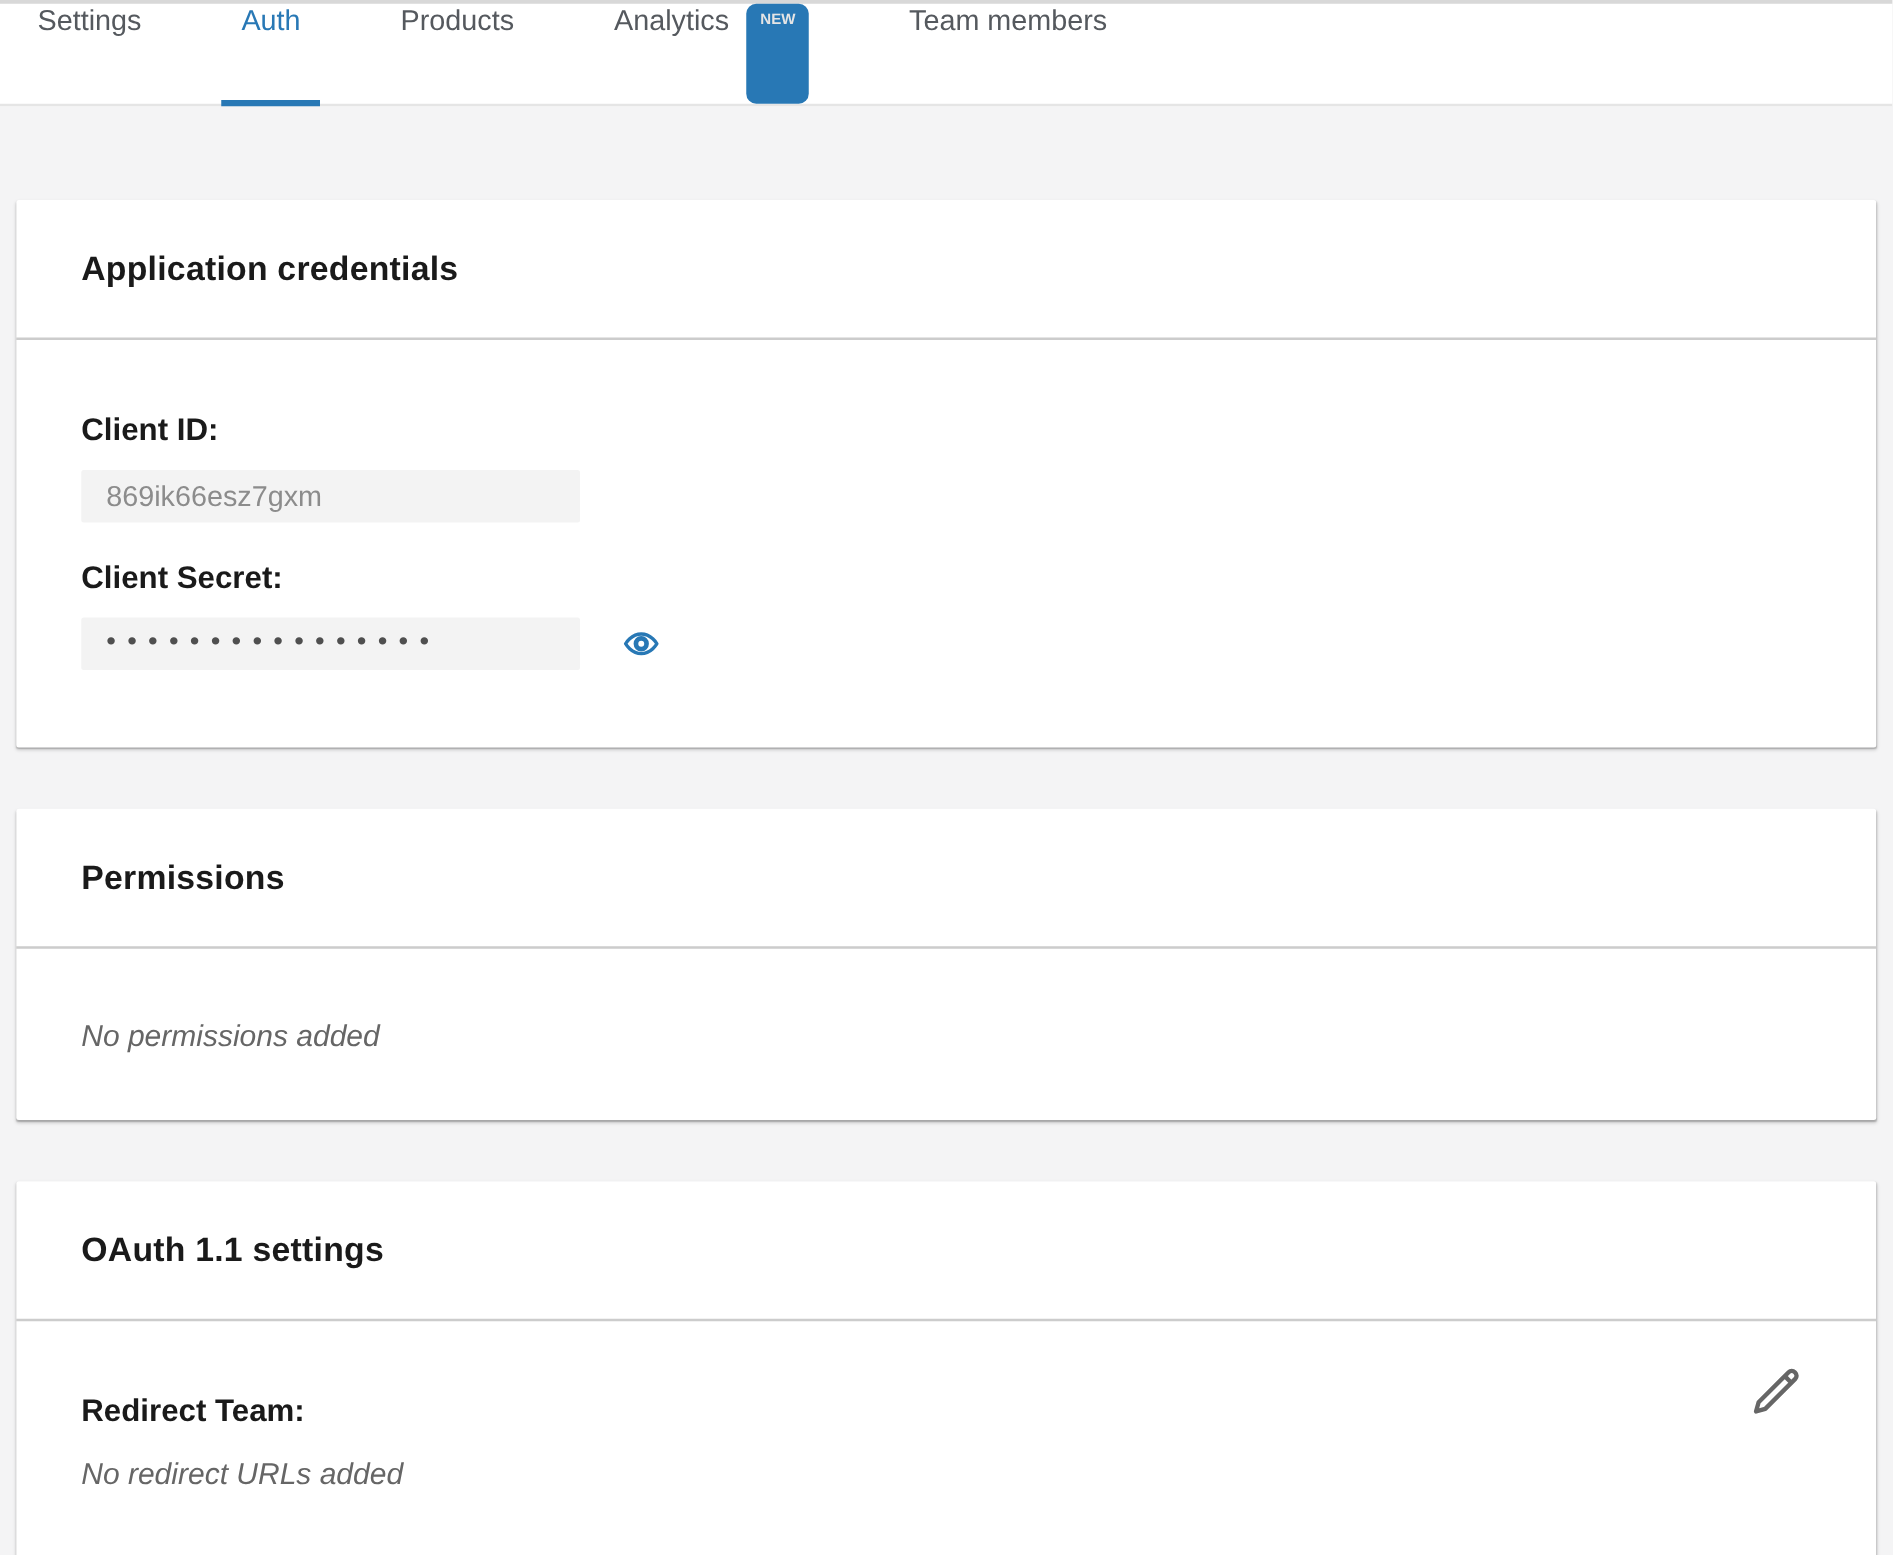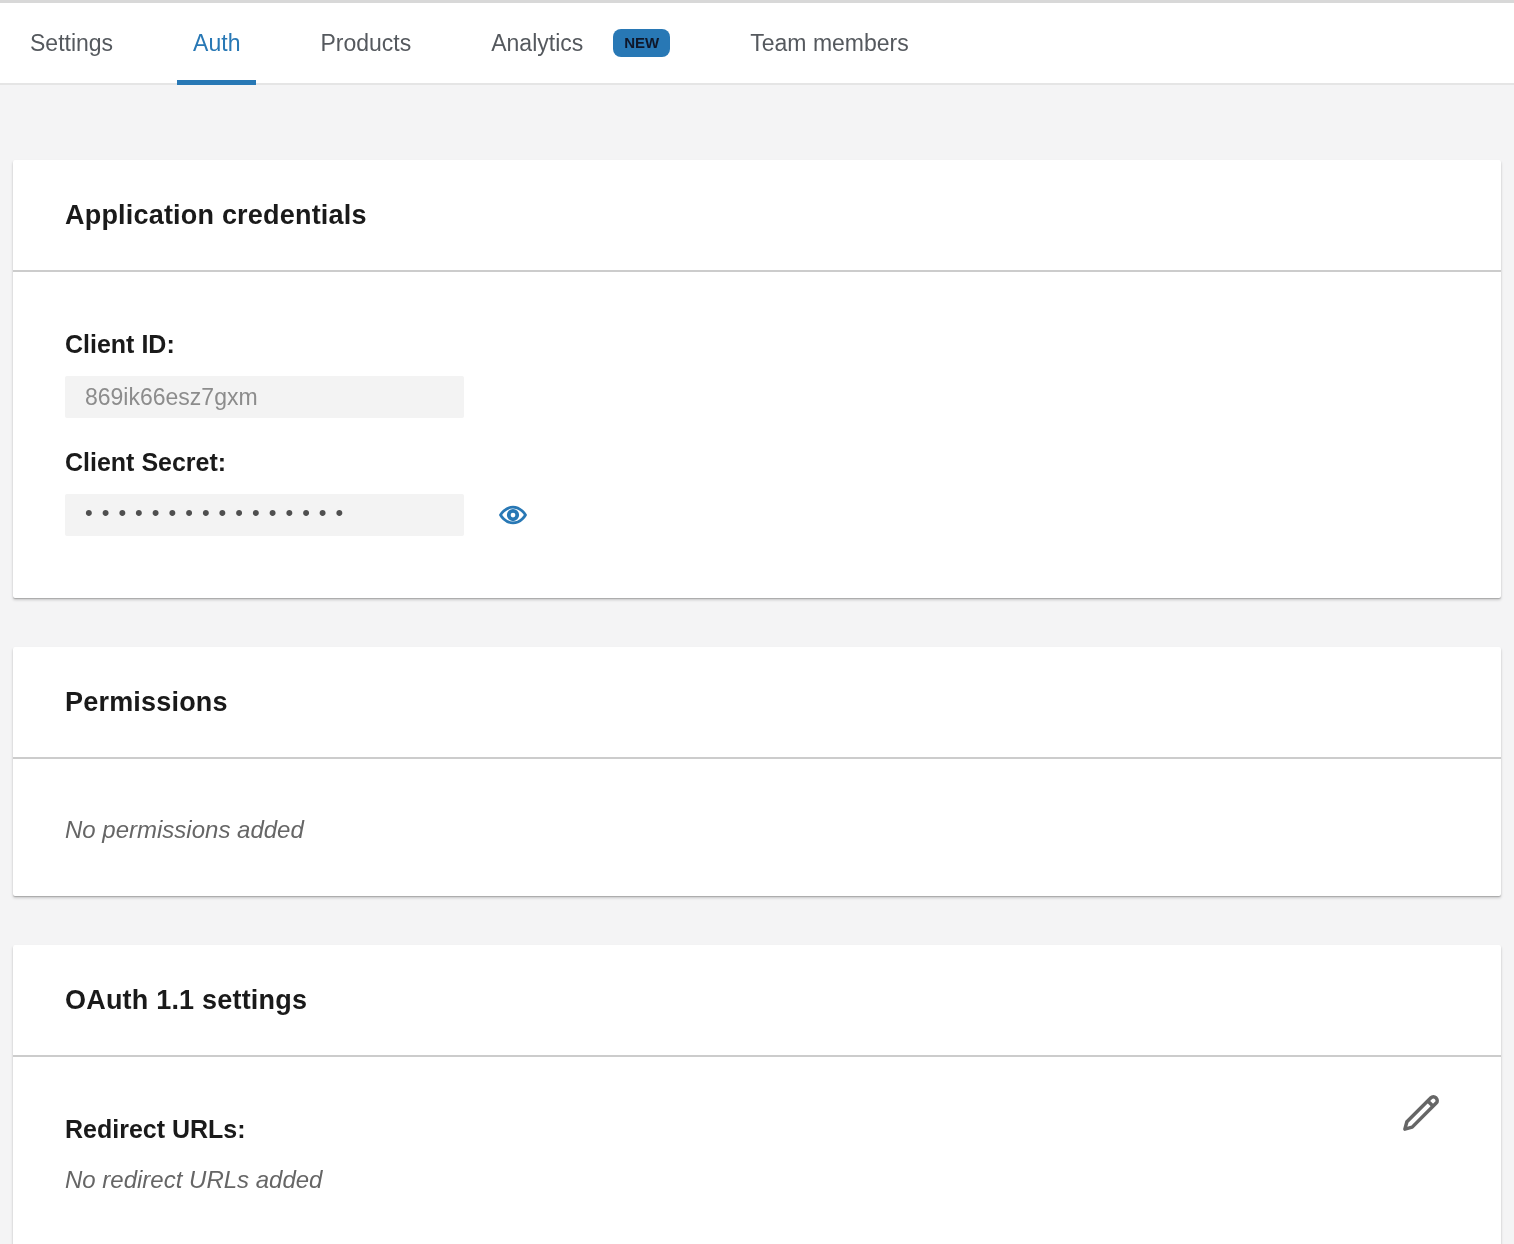--- a/index.html
+++ b/index.html
@@ -18,45 +18,44 @@
     border-top: 3px solid #d8d8d8;
     border-bottom: 2px solid #e5e5e5;
     height: 85px;
     display: flex;
     align-items: stretch;
     padding-left: 14px;
   }
   .tab {
     position: relative;
     display: flex;
-    align-items: center;
     padding: 0 16px;
     margin-right: 48px;
     font-size: 23px;
     color: #55595e;
     cursor: pointer;
     white-space: nowrap;
   }
   .tab.active { color: var(--accent, #2878b5); }
   .tab.active::after {
     content: "";
     position: absolute;
     left: 0; right: 0; bottom: -2px;
     height: 5px;
     background: var(--accent, #2878b5);
   }
   .badge {
     background: var(--accent, #2878b5);
-    color: #0f172a;
-    font-size: 15px;
+    color: #e5e5e5;
+    font-size: 12px;
     font-weight: bold;
     line-height: 1;
     padding: 6px 11px 7px;
     border-radius: 8px;
-    margin-left: 30px;
+    margin-left: 14px;
   }
 
   
   main { padding: 43px 13px 0; margin-top: 32px; }
   .card {
     background: var(--card_bg, #ffffff);
     box-shadow: 0 1px 1px rgba(0,0,0,0.18), 0 2px 3px rgba(0,0,0,0.18);
     border-radius: 2px;
     margin-bottom: 49px;
   }
@@ -190,21 +189,21 @@
     <div class="card-body body-roomy">
       <p class="empty-text">No permissions added</p>
     </div>
   </section>
 
   <section class="card">
     <header class="card-header">
       <h2 class="card-title">OAuth 1.1 settings</h2>
     </header>
     <div class="card-body">
-      <label class="field-label redirect-label">Redirect URLs:</label>
+      <label class="field-label redirect-label">Redirect Team:</label>
       <p class="empty-text">No redirect URLs added</p>
 
       <button class="pencil-btn">
         <svg width="44" height="44" viewBox="0 0 24 24" fill="none" stroke="currentColor" stroke-width="1.9" stroke-linejoin="round">
           <path d="M3.2 20.8l1.1-4L17.4 3.7a1.9 1.9 0 0 1 2.7 0l.2.2a1.9 1.9 0 0 1 0 2.7L7.2 19.7l-4 1.1z"></path>
           <line x1="15.7" y1="5.4" x2="18.6" y2="8.3"></line>
         </svg>
       </button>
     </div>
   </section>

